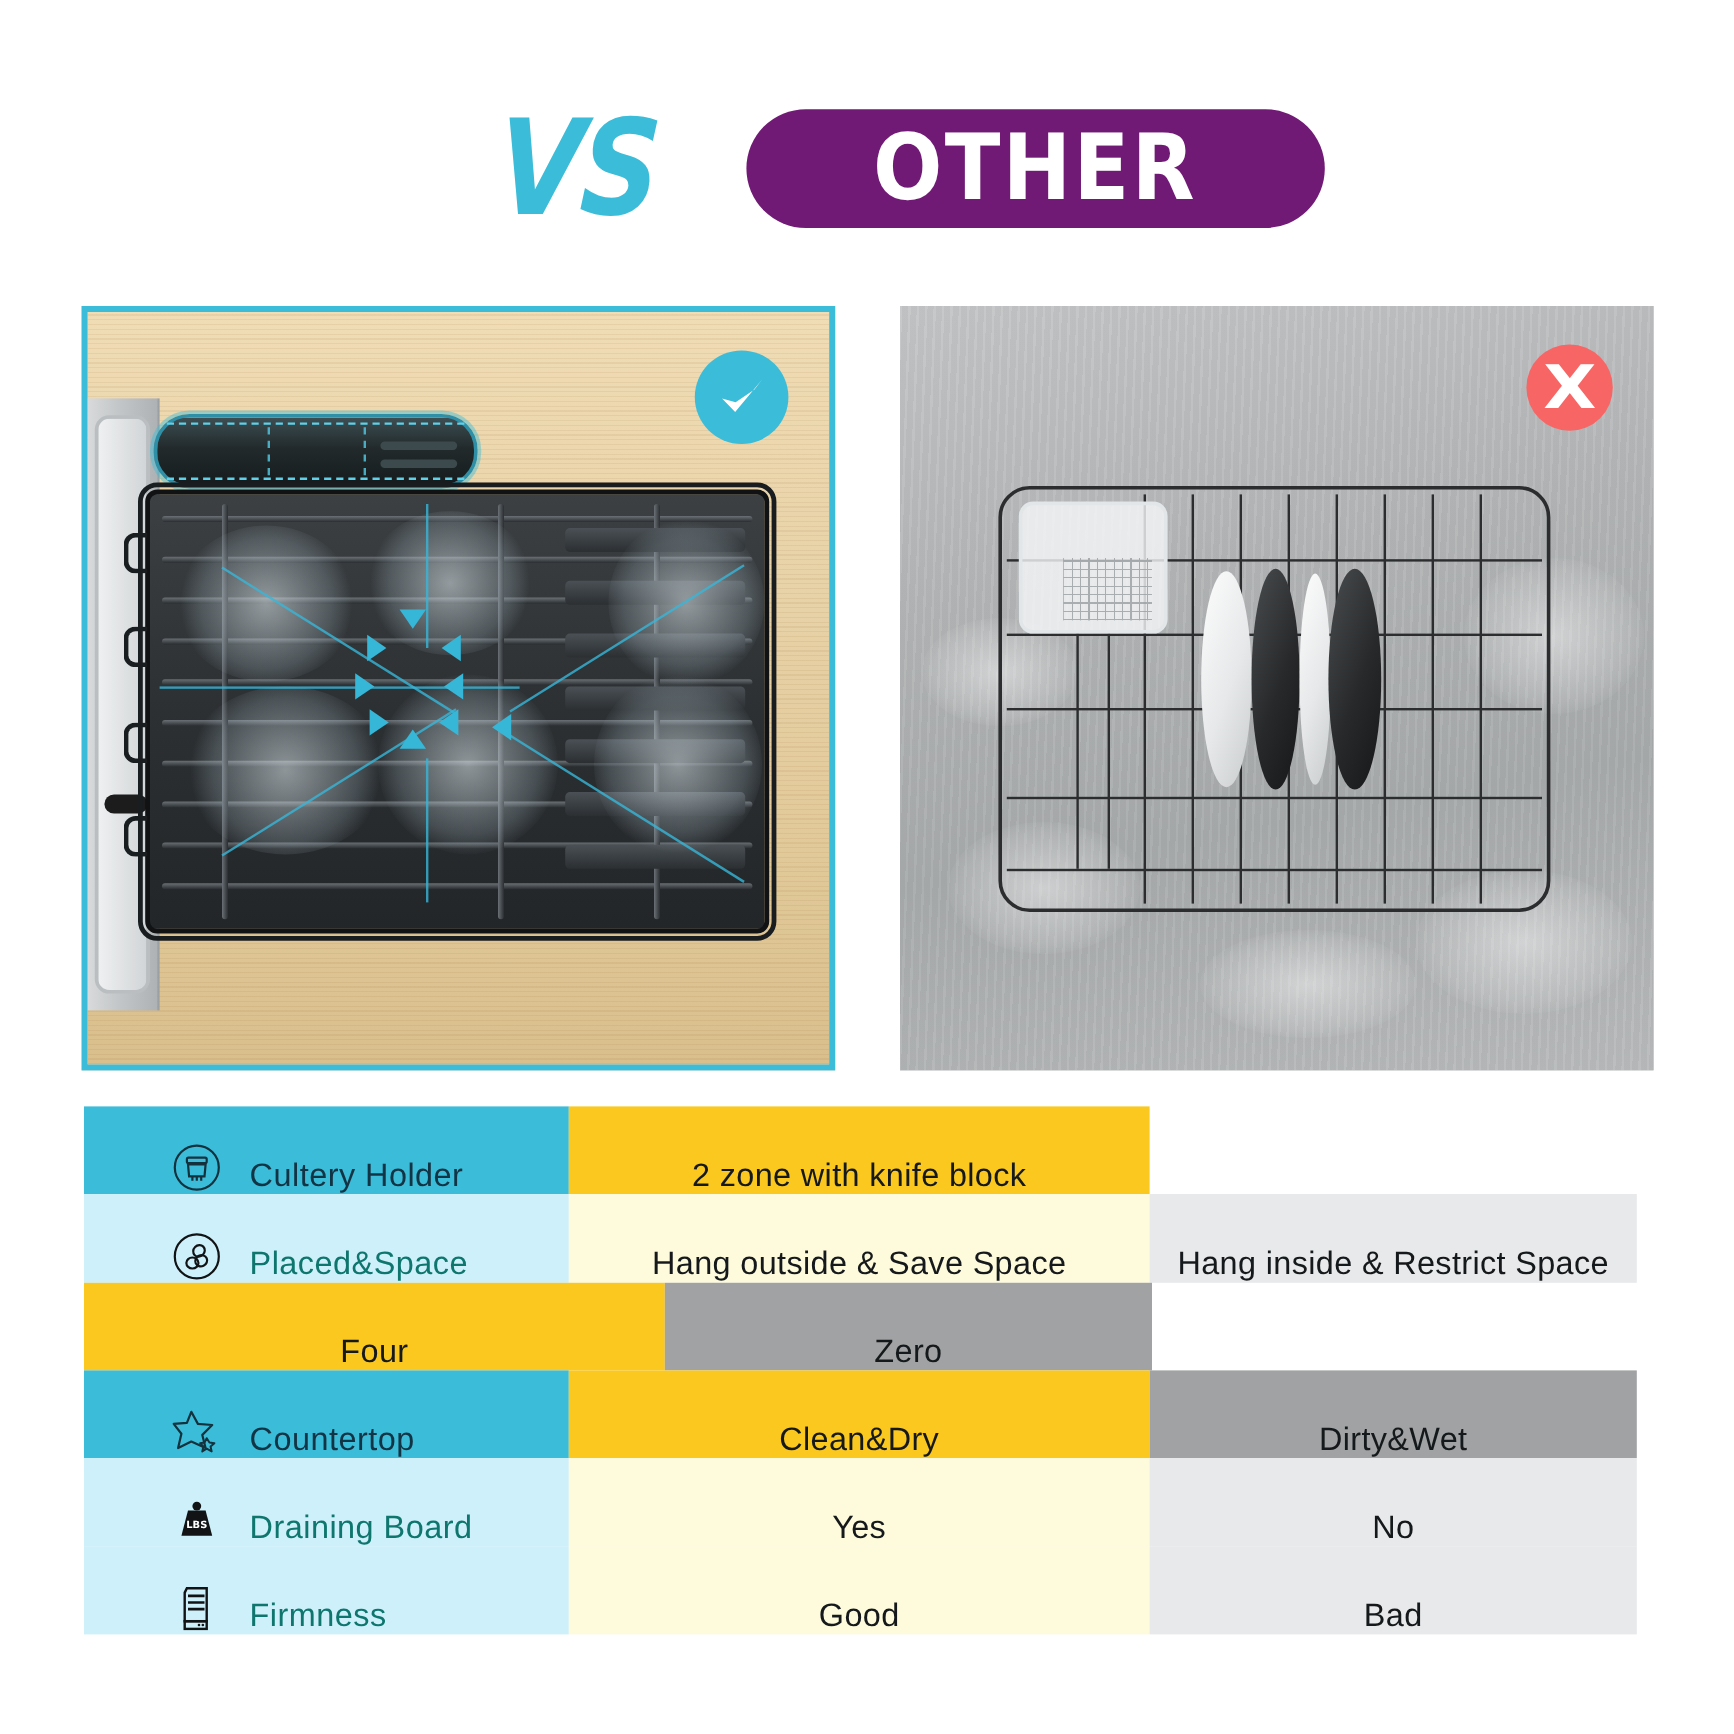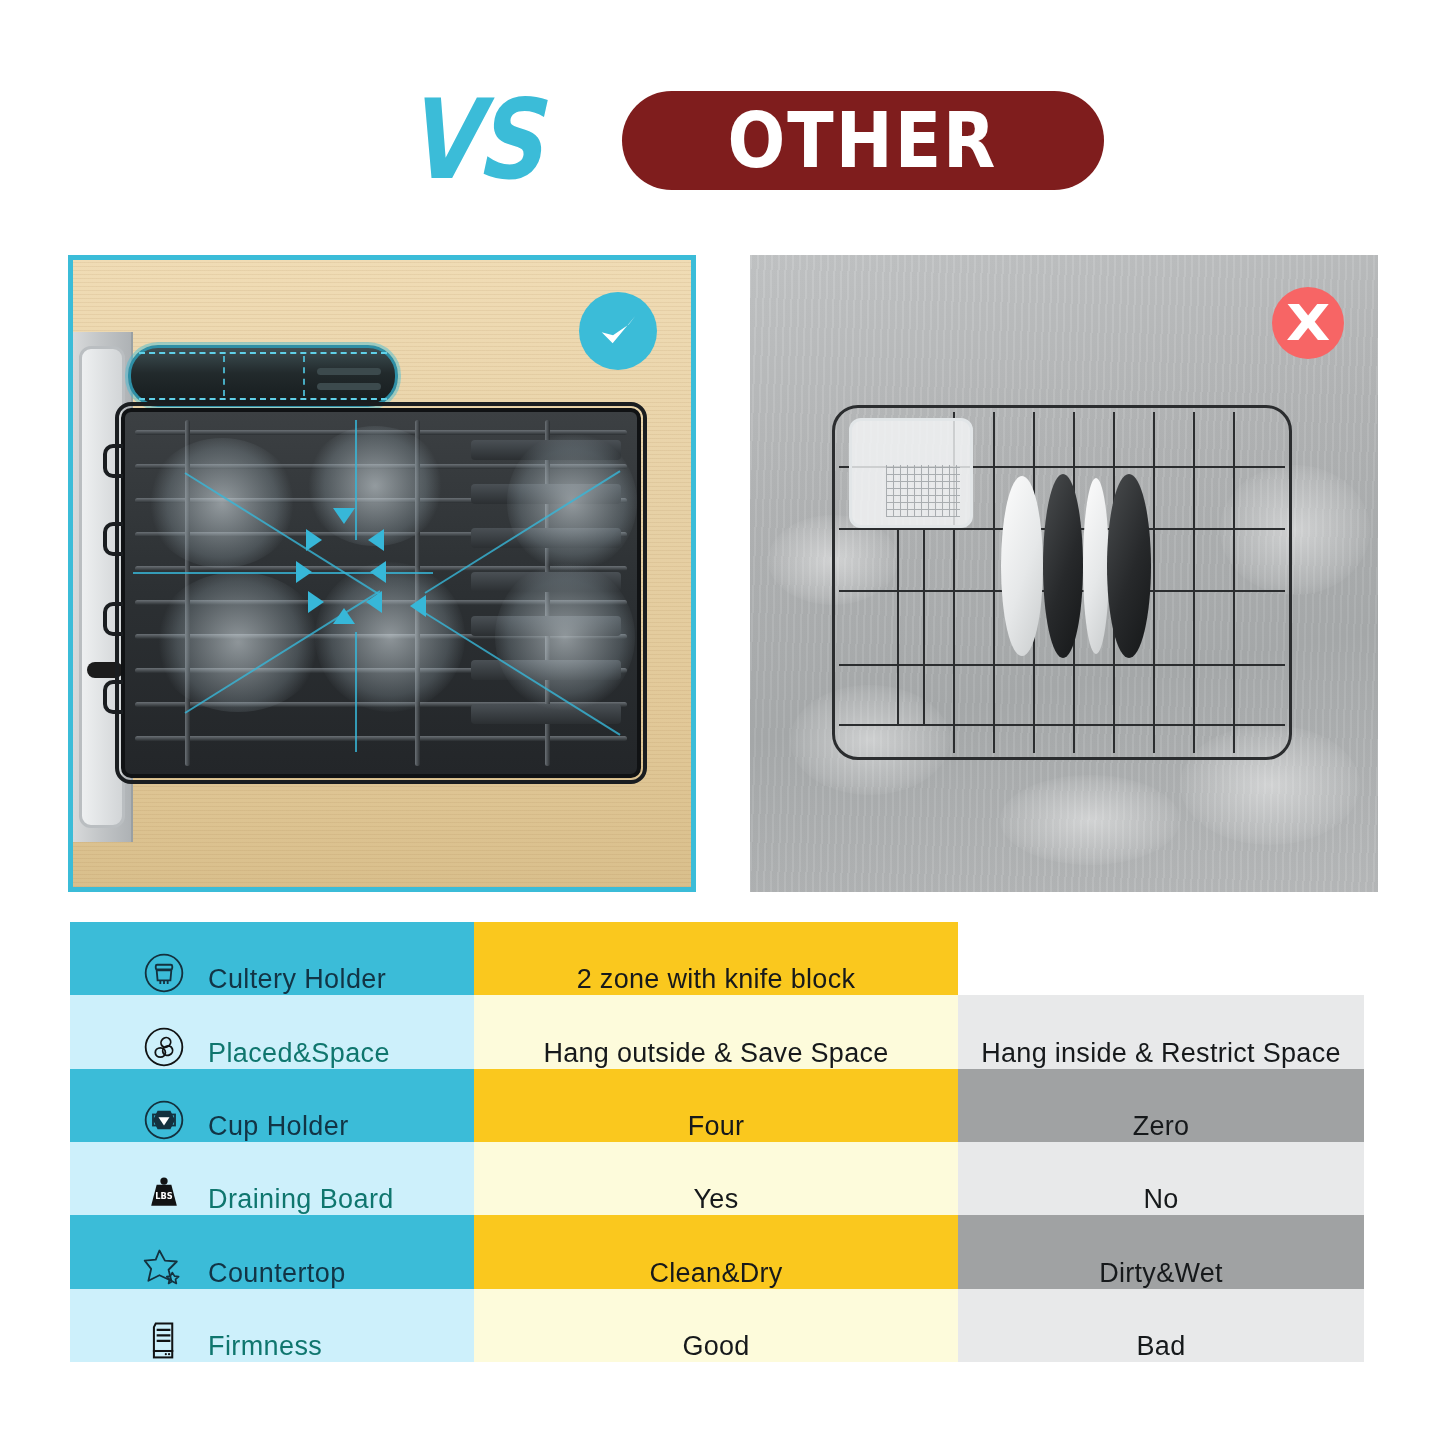--- a/index.html
+++ b/index.html
@@ -14,21 +14,21 @@
   
   .header {
     position: absolute; left: 0; top: 88px; width: 1445px; height: 105px;
     display: flex; align-items: center; justify-content: center; gap: 0;
   }
   .pill {
     width: 482px; height: 99px; border-radius: 50px;
     display: flex; align-items: center; justify-content: center;
   }
   .pill-ours { background: #3bbcd8; }
-  .pill-other { background: #7f1d1d; }
+  .pill-other { background: #701a75; }
   .pill-label {
     color: #ffffff; font-size: 68px; font-weight: bold;
     letter-spacing: 2px; line-height: 1;
     font-family: "DejaVu Sans", sans-serif;
     transform: scaleY(1.12);
   }
   .vs-wrap {
     width: 280px; height: 105px;
     display: flex; align-items: center; justify-content: center;
   }
@@ -394,67 +394,58 @@
       </div>
       <div class="cell c-ours">
         <span class="val">Hang outside &amp; Save Space</span>
       </div>
       <div class="cell c-other">
         <span class="val">Hang inside &amp; Restrict Space</span>
       </div>
     </div>
 
     <div class="row row-odd">
+      <div class="cell c-ours">
+        <span class="val">Four</span>
+      </div>
+      <div class="cell c-other">
+        <span class="val">Zero</span>
+      </div>
+    </div>
+
+    <div class="row row-odd">
       <div class="cell c-feature">
         <svg class="feat-icon" viewBox="0 0 48 48" aria-hidden="true">
-          <circle cx="24" cy="24" r="20" fill="none" stroke="currentColor" stroke-width="2"></circle>
-          <rect x="12" y="18" width="24" height="12" fill="none" stroke="currentColor" stroke-width="2"></rect>
-          <path d="M17 14 L31 14 L36 24 L31 34 L17 34 L12 24 Z" fill="currentColor"></path>
-          <path d="M18 21 L30 21 L24 30 Z" fill="#ffffff"></path>
-        </svg>
-        <span class="feat-label">Cup Holder</span>
-      </div>
-      <div class="cell c-ours">
-        <span class="val">Four</span>
+          <path d="M19 6 L25 17 L38 18 L29 27 L32 39 L19 33 L7 39 L10 26 L3 17 L15 16 Z" fill="none" stroke="currentColor" stroke-width="2" stroke-linejoin="round"></path>
+          <path d="M33 30 L35.5 34 L40 34.5 L36.5 37.5 L37.5 42 L33 39.5 L29 42 L30 37.5 L27 34.5 L31 34 Z" fill="none" stroke="currentColor" stroke-width="1.8" stroke-linejoin="round"></path>
+        </svg>
+        <span class="feat-label">Countertop</span>
+      </div>
+      <div class="cell c-ours">
+        <span class="val">Clean&amp;Dry</span>
       </div>
       <div class="cell c-other">
-        <span class="val">Zero</span>
+        <span class="val">Dirty&amp;Wet</span>
       </div>
     </div>
 
     <div class="row row-even">
       <div class="cell c-feature">
         <svg class="feat-icon" viewBox="0 0 48 48" aria-hidden="true">
           <circle cx="24" cy="11" r="4" fill="currentColor"></circle>
           <path d="M16 15 H32 L38 38 H10 Z" fill="currentColor"></path>
           <text x="24" y="31" font-size="9" font-weight="bold" text-anchor="middle" fill="#ffffff" font-family="DejaVu Sans, sans-serif">LBS</text>
         </svg>
         <span class="feat-label">Draining Board</span>
       </div>
       <div class="cell c-ours">
         <span class="val">Yes</span>
       </div>
       <div class="cell c-other">
         <span class="val">No</span>
-      </div>
-    </div>
-
-    <div class="row row-odd">
-      <div class="cell c-feature">
-        <svg class="feat-icon" viewBox="0 0 48 48" aria-hidden="true">
-          <path d="M19 6 L25 17 L38 18 L29 27 L32 39 L19 33 L7 39 L10 26 L3 17 L15 16 Z" fill="none" stroke="currentColor" stroke-width="2" stroke-linejoin="round"></path>
-          <path d="M33 30 L35.5 34 L40 34.5 L36.5 37.5 L37.5 42 L33 39.5 L29 42 L30 37.5 L27 34.5 L31 34 Z" fill="none" stroke="currentColor" stroke-width="1.8" stroke-linejoin="round"></path>
-        </svg>
-        <span class="feat-label">Countertop</span>
-      </div>
-      <div class="cell c-ours">
-        <span class="val">Clean&amp;Dry</span>
-      </div>
-      <div class="cell c-other">
-        <span class="val">Dirty&amp;Wet</span>
       </div>
     </div>
 
     <div class="row row-even">
       <div class="cell c-feature">
         <svg class="feat-icon" viewBox="0 0 48 48" aria-hidden="true">
           <path d="M15 6 H33 V36 H13 V10 Z" fill="none" stroke="currentColor" stroke-width="2.2"></path>
           <path d="M16 13 H31 M16 19 H31 M16 25 H31" stroke="currentColor" stroke-width="2.4"></path>
           <rect x="13" y="36" width="20" height="7" fill="none" stroke="currentColor" stroke-width="2.2"></rect>
           <circle cx="26" cy="39.5" r="1.2" fill="currentColor"></circle>

